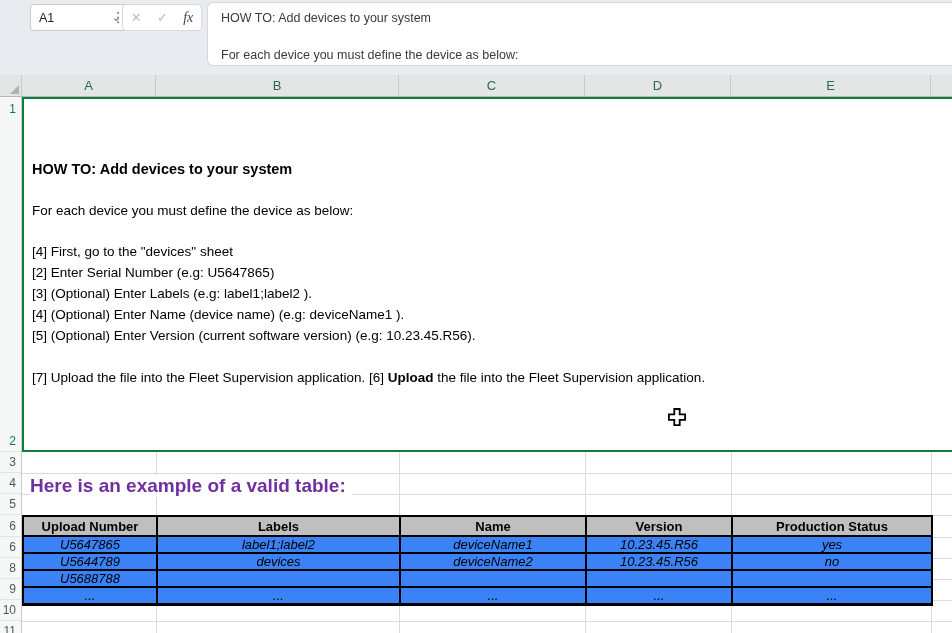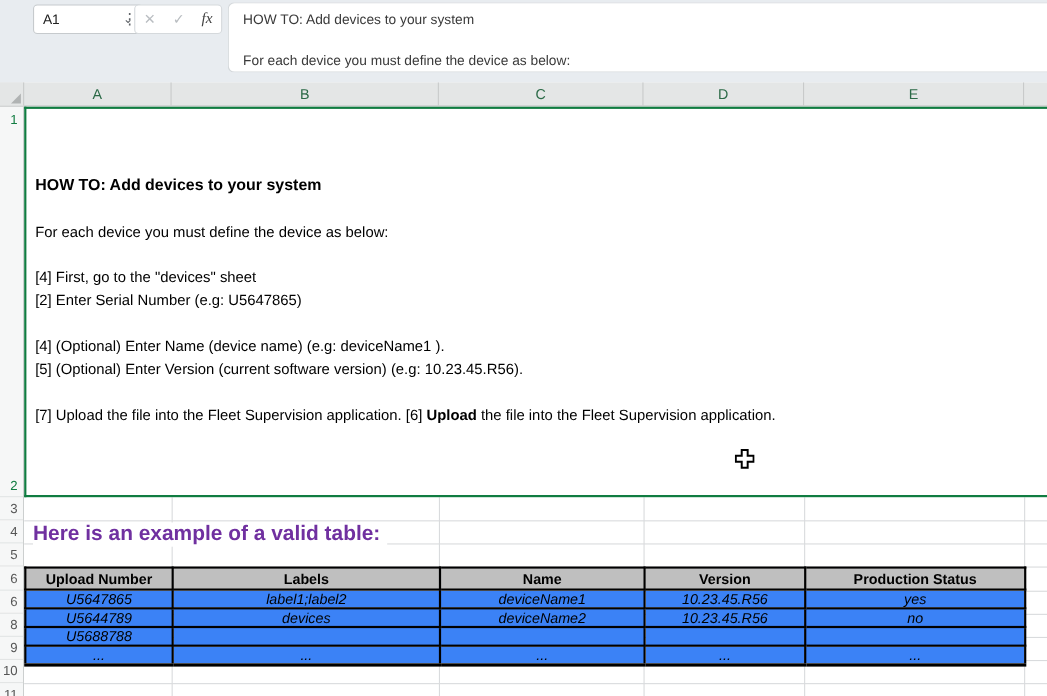--- a/index.html
+++ b/index.html
@@ -127,20 +127,21 @@
   <div class="hline" style="top:127px"></div>
   <div class="hline" style="top:148px"></div>
   <div class="hline" style="top:169px"></div>
 </div>
 
 <div class="selection">
   <div class="doc-title">HOW TO: Add devices to your system</div>
   <div class="doc-intro">For each device you must define the device as below:</div>
   <div class="doc-step" style="top:145px">[4] First, go to the "devices" sheet</div>
   <div class="doc-step" style="top:166px">[2] Enter Serial Number (e.g: U5647865)</div>
+  <div class="doc-step" style="top:187px">[3] (Optional) Enter Labels (e.g: label1;label2 ).</div>
   <div class="doc-step" style="top:208px">[4] (Optional) Enter Name (device name) (e.g: deviceName1 ).</div>
   <div class="doc-step" style="top:229px">[5] (Optional) Enter Version (current software version) (e.g: 10.23.45.R56).</div>
   <div class="doc-step" style="top:271px">
     <span>[7] Upload the file into the Fleet Supervision application. [6] </span><span style="font-weight:bold">Upload</span><span> the file into the Fleet Supervision application.</span>
   </div>
 </div>
 
 <div class="caption4">Here is an example of a valid table:</div>
 
 <table class="extable">

